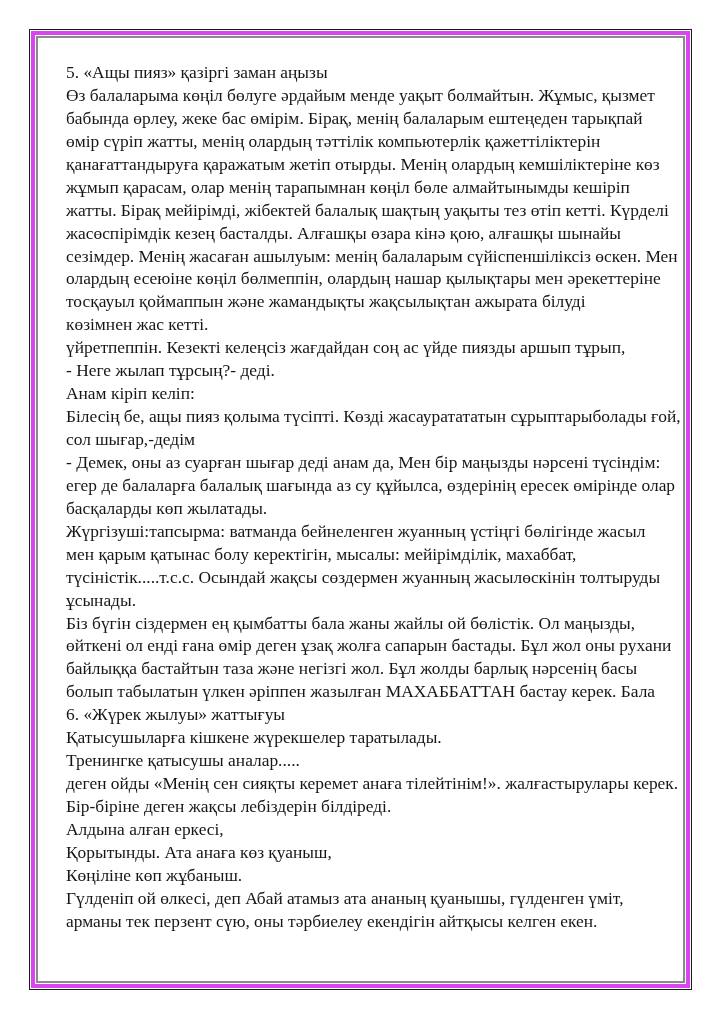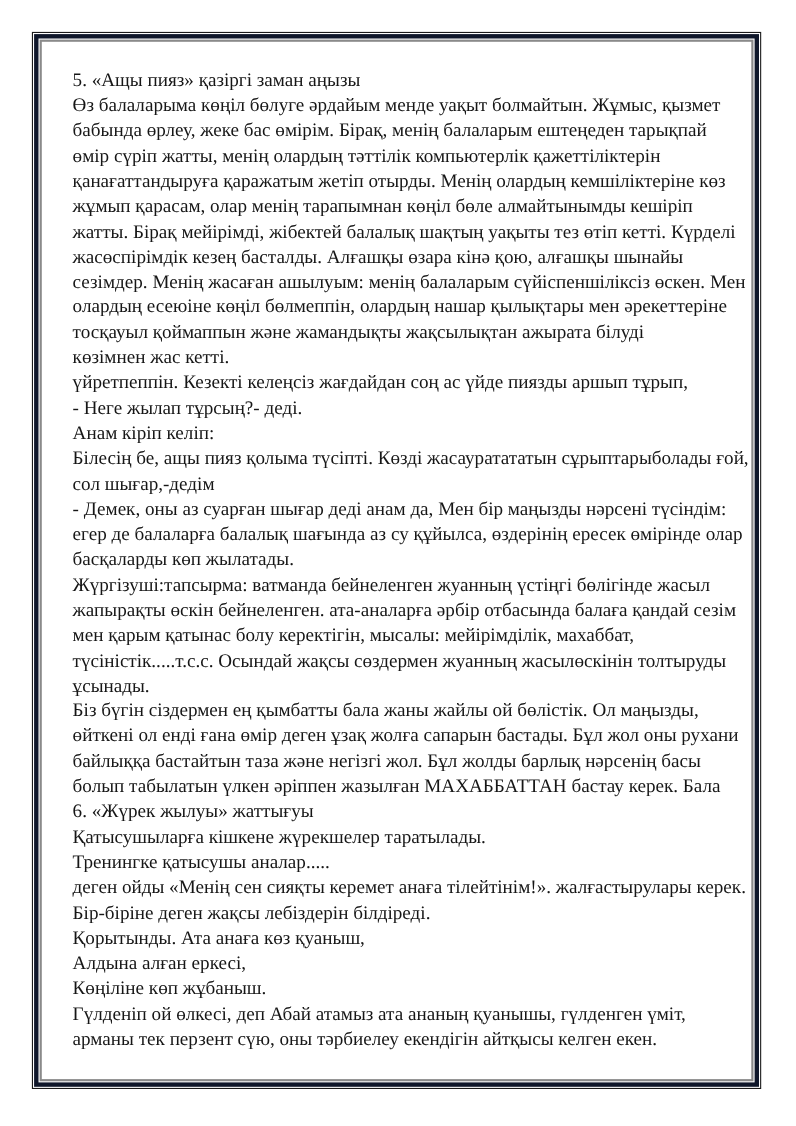--- a/index.html
+++ b/index.html
@@ -20,21 +20,21 @@
       width: 663px;
       height: 961px;
       border: 1px solid #1a1a1a;
       box-sizing: border-box;
       padding: 1px;
       background: #ffffff;
     }
     .frame-thick {
       width: 100%;
       height: 100%;
-      border: 4px solid #0f172a;
+      border: 4px solid #d946ef;
       box-sizing: border-box;
       padding: 1px;
       background: #ffffff;
     }
     .frame-inner {
       width: 100%;
       height: 100%;
       border: 2px solid #8a8a8a;
       box-sizing: border-box;
       background: #ffffff;
@@ -79,38 +79,37 @@
           <span class="line">көзімнен жас кетті.</span>
           <span class="line">үйретпеппін. Кезекті келеңсіз жағдайдан соң ас үйде пиязды аршып тұрып,</span>
           <span class="line">- Неге жылап тұрсың?- деді.</span>
           <span class="line">Анам кіріп келіп:</span>
           <span class="line">Білесің бе, ащы пияз қолыма түсіпті. Көзді жасауратататын сұрыптарыболады ғой,</span>
           <span class="line">сол шығар,-дедім</span>
           <span class="line">- Демек, оны аз суарған шығар деді анам да, Мен бір маңызды нәрсені түсіндім:</span>
           <span class="line">егер де балаларға балалық шағында аз су құйылса, өздерінің ересек өмірінде олар</span>
           <span class="line">басқаларды көп жылатады.</span>
           <span class="line">Жүргізуші:тапсырма: ватманда бейнеленген жуанның үстіңгі бөлігінде жасыл</span>
-          <span class="line">жапырақты өскін бейнеленген. ата-аналарға әрбір отбасында балаға қандай сезім</span>
           <span class="line">мен қарым қатынас болу керектігін, мысалы: мейірімділік, махаббат,</span>
           <span class="line">түсіністік.....т.с.с. Осындай жақсы сөздермен жуанның жасылөскінін толтыруды</span>
           <span class="line">ұсынады.</span>
           <span class="line">Біз бүгін сіздермен ең қымбатты бала жаны жайлы ой бөлістік. Ол маңызды,</span>
           <span class="line">өйткені ол енді ғана өмір деген ұзақ жолға сапарын бастады. Бұл жол оны рухани</span>
           <span class="line">байлыққа бастайтын таза және негізгі жол. Бұл жолды барлық нәрсенің басы</span>
           <span class="line">болып табылатын үлкен әріппен жазылған МАХАББАТТАН бастау керек. Бала</span>
         </div>
 
         <div>
           <span class="line">6. «Жүрек жылуы» жаттығуы</span>
           <span class="line">Қатысушыларға кішкене жүрекшелер таратылады.</span>
           <span class="line">Тренингке қатысушы аналар.....</span>
           <span class="line">деген ойды «Менің сен сияқты керемет анаға тілейтінім!». жалғастырулары керек.</span>
           <span class="line">Бір-біріне деген жақсы лебіздерін білдіреді.</span>
+          <span class="line">Алдына алған еркесі,</span>
           <span class="line">Қорытынды. Ата анаға көз қуаныш,</span>
-          <span class="line">Алдына алған еркесі,</span>
           <span class="line">Көңіліне көп жұбаныш.</span>
           <span class="line">Гүлденіп ой өлкесі, деп Абай атамыз ата ананың қуанышы, гүлденген үміт,</span>
           <span class="line">арманы тек перзент сүю, оны тәрбиелеу екендігін айтқысы келген екен.</span>
         </div>
 
       </div>
     </div>
   </div>
 </div>
 

